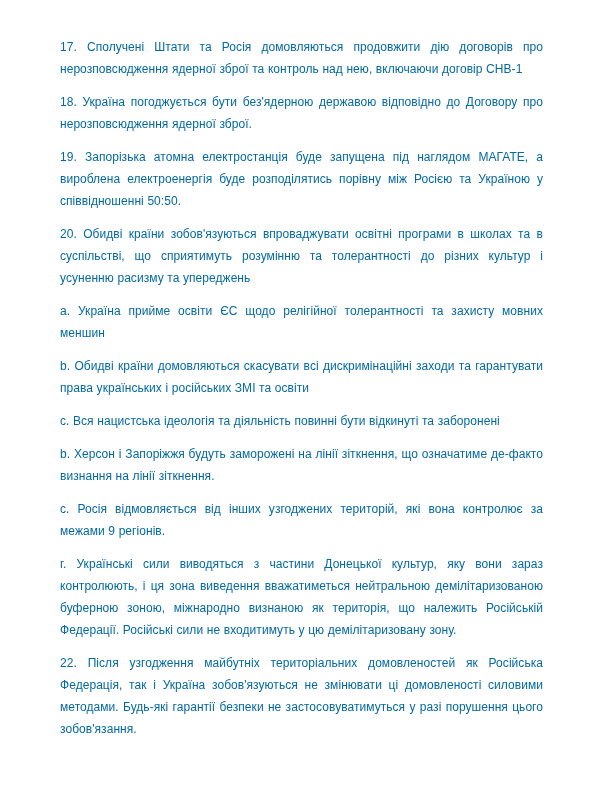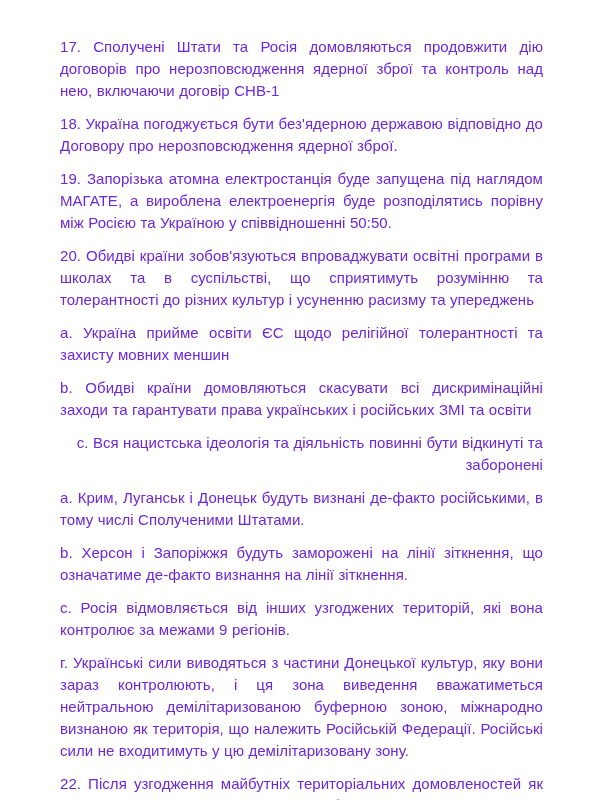--- a/index.html
+++ b/index.html
@@ -21,35 +21,35 @@
     width: 603px;
     height: 800px;
     background: #ffffff;
     padding: 36px 60px 0 60px;
   }
   .doc-body {
     width: 483px;
   }
   p.para {
     margin: 0 0 11px 0;
-    font-size: 15px;
+    font-size: 12px;
     line-height: 22px;
     text-align: justify;
     text-justify: inter-word;
     word-spacing: 0.2px;
     letter-spacing: 0.05px;
-    color: #6d28d9;
+    color: #0369a1;
     hyphens: none;
   }
   p.para:last-child {
     margin-bottom: 0;
   }
   
   p.short {
-    text-align: right;
+    text-align: left;
   }
 </style>
 </head>
 <body>
 
 <div class="page">
   <div class="doc-body">
 
     <p class="para">17. Сполучені Штати та Росія домовляються продовжити дію договорів про нерозповсюдження ядерної зброї та контроль над нею, включаючи договір СНВ-1</p>
 
@@ -59,21 +59,20 @@
 
     <p class="para">20. Обидві країни зобов'язуються впроваджувати освітні програми в школах та в суспільстві, що сприятимуть розумінню та толерантності до різних культур і усуненню расизму та упереджень</p>
 
     <p class="para">a. Україна прийме освіти ЄС щодо релігійної толерантності та захисту мовних меншин</p>
 
     <p class="para">b. Обидві країни домовляються скасувати всі дискримінаційні заходи та гарантувати права українських і російських ЗМІ та освіти</p>
 
     <p class="para short">c. Вся нацистська ідеологія та діяльність повинні бути відкинуті та заборонені</p>
 
 
-    <p class="para">a. Крим, Луганськ і Донецьк будуть визнані де-факто російськими, в тому числі Сполученими Штатами.</p>
 
     <p class="para">b. Херсон і Запоріжжя будуть заморожені на лінії зіткнення, що означатиме де-факто визнання на лінії зіткнення.</p>
 
     <p class="para">c. Росія відмовляється від інших узгоджених територій, які вона контролює за межами 9 регіонів.</p>
 
     <p class="para">г. Українські сили виводяться з частини Донецької культур, яку вони зараз контролюють, і ця зона виведення вважатиметься нейтральною демілітаризованою буферною зоною, міжнародно визнаною як територія, що належить Російській Федерації. Російські сили не входитимуть у цю демілітаризовану зону.</p>
 
     <p class="para">22. Після узгодження майбутніх територіальних домовленостей як Російська Федерація, так і Україна зобов'язуються не змінювати ці домовленості силовими методами. Будь-які гарантії безпеки не застосовуватимуться у разі порушення цього зобов'язання.</p>
 
   </div>

